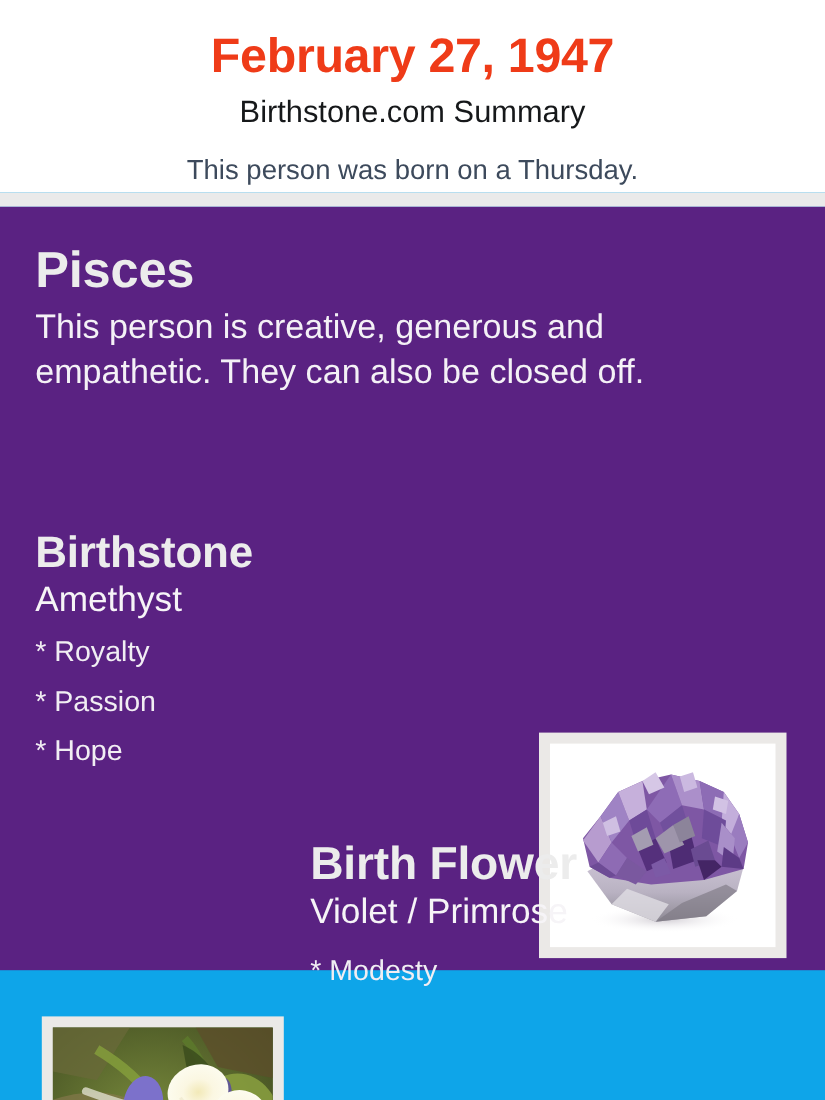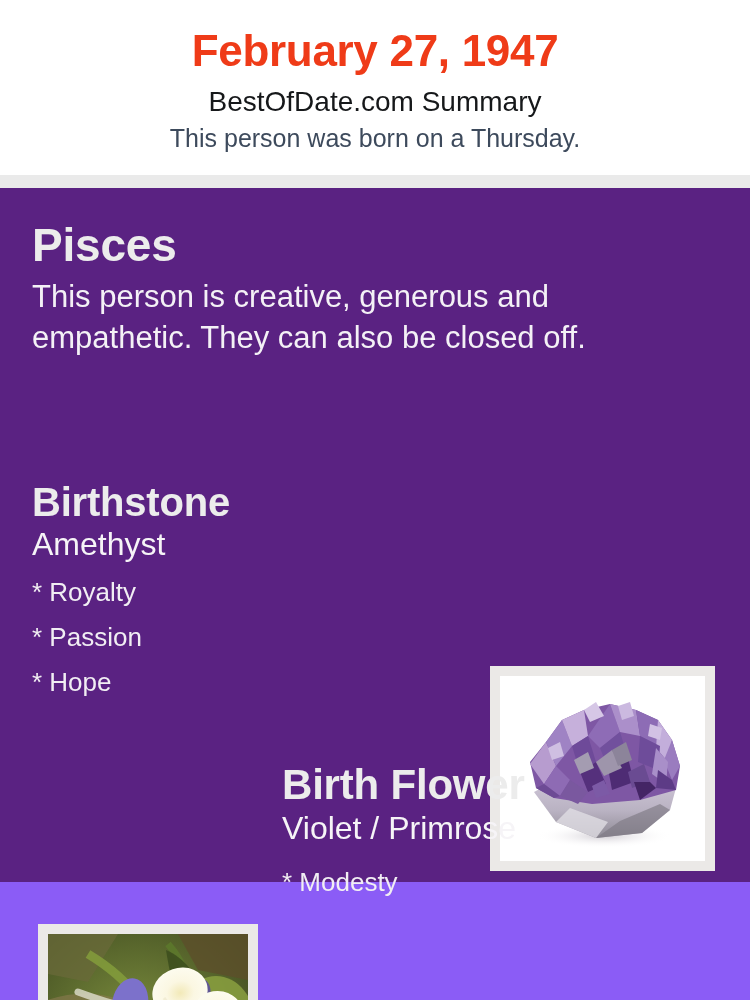--- a/index.html
+++ b/index.html
@@ -9,21 +9,21 @@
     height: 1000px;
     background: #ffffff;
     font-family: "Liberation Sans", sans-serif;
     overflow: hidden;
   }
 
   #page {
     position: relative;
     width: 750px;
     height: 1000px;
-    background: #8b5cf6;
+    background: #0ea5e9;
     overflow: hidden;
   }
 
   
   .header {
     position: absolute;
     left: 0; top: 0;
     width: 750px;
     height: 175px;
     background: #ffffff;
@@ -45,21 +45,21 @@
     left: 0; top: 85px;
     width: 750px;
     font-size: 28px;
     font-weight: normal;
     color: #16181a;
     line-height: 34px;
     white-space: nowrap;
   }
   .header-weekday {
     position: absolute;
-    left: 0; top: 122px;
+    left: 0; top: 139px;
     width: 750px;
     font-size: 25px;
     font-weight: normal;
     color: #3d4a5c;
     line-height: 32px;
     white-space: nowrap;
   }
 
   .divider {
     position: absolute;
@@ -160,21 +160,21 @@
   
   .flower-inner { background: #4a5a24; }
 </style>
 </head>
 <body>
 
 <div id="page">
 
   <div class="header">
     <div class="header-date">February 27, 1947</div>
-    <div class="header-site">BestOfDate.com Summary</div>
+    <div class="header-site">Birthstone.com Summary</div>
     <div class="header-weekday">This person was born on a Thursday.</div>
   </div>
 
   <div class="divider"></div>
 
   <div class="body-panel">
 
     <div class="zodiac">
       <div class="zodiac-title">Pisces</div>
       <div class="zodiac-desc">This person is creative, generous and empathetic. They can also be closed off.</div>

